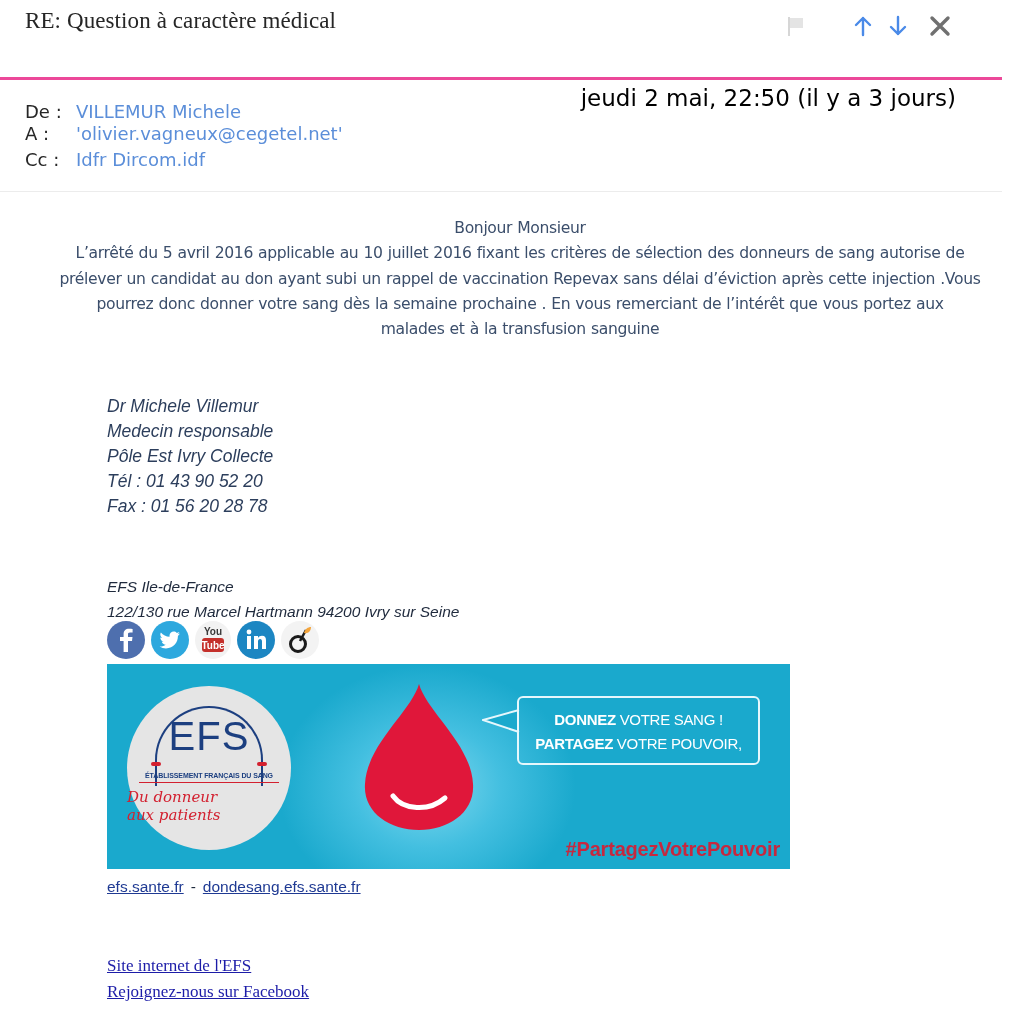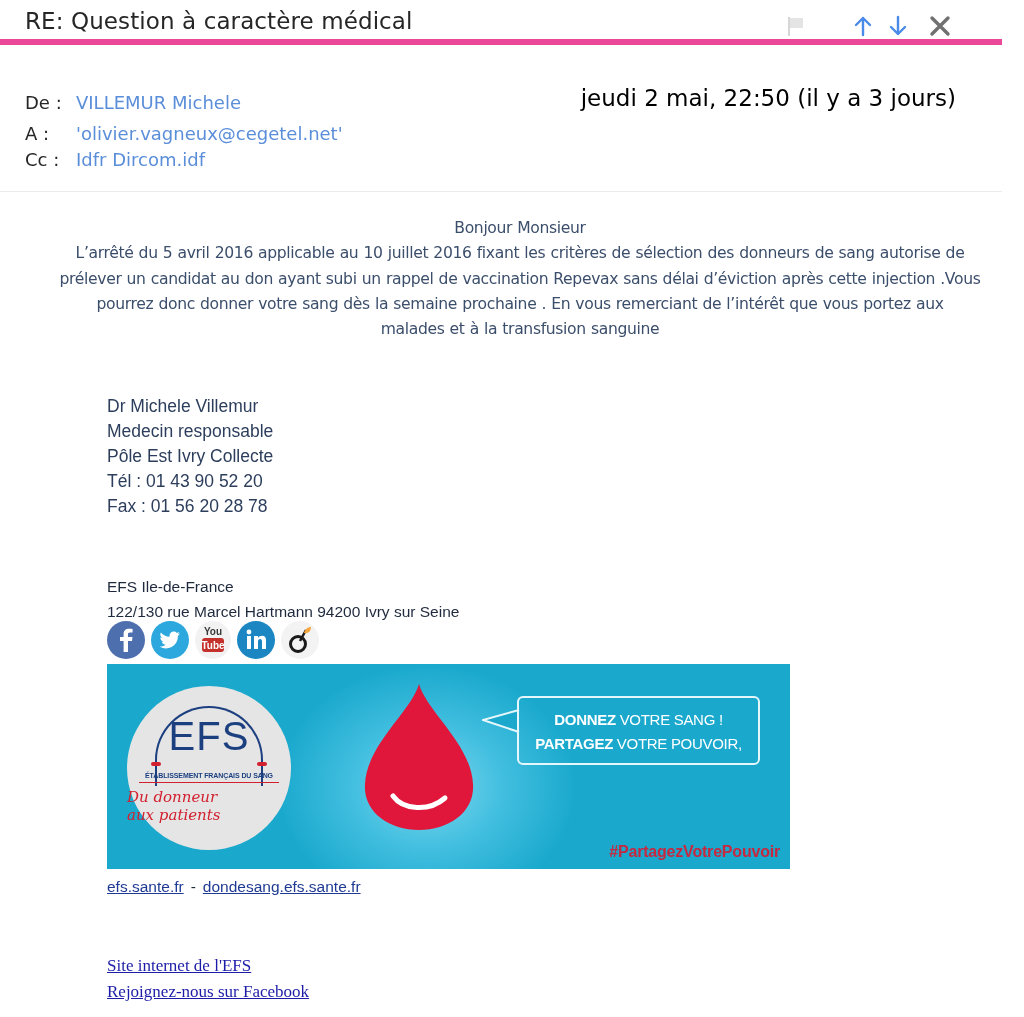--- a/index.html
+++ b/index.html
@@ -1,40 +1,40 @@
 <!DOCTYPE html>
 <html><head>
 <meta charset="utf-8">
 <style>
   * { box-sizing: border-box; margin: 0; padding: 0; }
   html, body { width: 1024px; height: 1017px; background: #ffffff; overflow: hidden; }
   body { font-family: "DejaVu Sans", sans-serif; color: #262626; position: relative; }
 
-  .header { position: absolute; left: 0; top: 0; width: 1002px; height: 45px; border-bottom: 6px solid #ec4899; }
+  .header { position: absolute; left: 0; top: 0; width: 1002px; height: 80px; border-bottom: 3px solid #ec4899; font-family: Liberation Serif, serif; }
   .subject { position: absolute; left: 25px; top: 8px; font-size: 23px; color: #262626; letter-spacing: 0.1px; font-weight: normal; }
   .toolbar { position: absolute; top: 10px; right: 0; height: 32px; width: 250px; }
   .tb-btn { position: absolute; top: 0; width: 28px; height: 32px; display: flex; align-items: center; justify-content: center; cursor: pointer; }
   .tb-flag { left: 30px; }
   .tb-up { left: 97px; }
   .tb-down { left: 132px; }
   .tb-close { left: 174px; }
 
   .meta { position: absolute; left: 0; top: 63px; width: 1002px; height: 129px; border-bottom: 1px solid #ececec; }
   .meta-row { position: absolute; left: 25px; font-size: 18px; display: flex; }
   .meta-label { width: 51px; color: #262626; }
   .meta-value { color: #5b8ed9; cursor: pointer; }
-  .row-from { top: 29px; justify-content: center; }
+  .row-from { top: 38px; justify-content: center; }
   .row-to { top: 60px; }
   .row-cc { top: 86px; }
   .date { position: absolute; right: 46px; top: 22px; font-size: 23px; color: #000000; }
 
   .body-text { position: absolute; left: 25px; top: 216px; width: 990px; font-family: "DejaVu Sans", sans-serif; font-size: 15.6px; line-height: 25.3px; color: #3b4e6b; letter-spacing: -0.35px; word-spacing: 0.5px; text-align: center; }
   .body-text p { white-space: nowrap; }
 
-  .sig { position: absolute; left: 107px; font-family: "Liberation Sans", sans-serif; color: #2c3e5c; }
+  .sig { position: absolute; left: 107px; font-family: "Liberation Sans", sans-serif; color: #2c3e5c; font-style: italic; }
   .sig-block { top: 394px; font-size: 17.5px; line-height: 25px; }
   .org-block { top: 574px; font-size: 15.5px; line-height: 25px; color: #1f2a3d; }
 
   .social { position: absolute; left: 107px; top: 621px; height: 38px; display: flex; gap: 6px; }
   .soc { width: 38px; height: 38px; border-radius: 50%; display: flex; align-items: center; justify-content: center; cursor: pointer; }
   .soc-fb { background: #4e6fae; }
   .soc-tw { background: #2da8de; }
   .soc-yt { background: #f2f2f2; width: 36px; }
   .soc-in { background: #1c86c2; }
   .soc-vi { background: #f3f3f3; }
@@ -50,21 +50,21 @@
   .logo-sub { position: absolute; left: 0; top: 86px; width: 164px; text-align: center; font-family: "Liberation Sans", sans-serif; font-weight: bold; font-size: 7px; color: #1c3f80; letter-spacing: -0.1px; }
   .logo-line { position: absolute; left: 12px; top: 96px; width: 140px; height: 1px; background: #d3202f; }
   .logo-script { position: absolute; left: 0; top: 102px; width: 164px; text-align: left; font-family: "DejaVu Serif", serif; font-style: italic; font-size: 15px; line-height: 18px; color: #d3202f; }
 
   .drop { position: absolute; left: 252px; top: 18px; width: 120px; height: 150px; }
 
   .bubble { position: absolute; left: 410px; top: 32px; width: 243px; height: 69px; border: 2px solid #e6f7fc; border-radius: 6px; }
   .bubble-tail { position: absolute; left: 375px; top: 44px; }
   .bubble-text { position: absolute; left: 0; top: 10px; width: 239px; text-align: center; font-family: "Liberation Sans", sans-serif; font-size: 15px; line-height: 24px; color: #ffffff; letter-spacing: -0.3px; }
   .bubble-text b { font-weight: bold; }
-  .hashtag { position: absolute; right: 10px; bottom: 8px; font-family: "Liberation Sans", sans-serif; font-weight: bold; font-size: 16px; color: #c6283f; letter-spacing: -0.2px; }
+  .hashtag { position: absolute; right: 10px; bottom: 8px; font-family: "Liberation Sans", sans-serif; font-weight: bold; font-size: 20px; color: #c6283f; letter-spacing: -0.2px; }
 
   .links1 { position: absolute; left: 107px; top: 878px; font-family: "Liberation Sans", sans-serif; font-size: 15.5px; color: #1f2a3d; }
   .links1 a, .links2 a { color: #1c1ca8; text-decoration: underline; cursor: pointer; }
   .links1 a { color: #1f3a93; }
   .sep { margin: 0 7px; }
   .links2 { position: absolute; left: 107px; top: 953px; font-family: "Liberation Serif", serif; font-size: 17px; line-height: 26px; }
 </style>
 </head>
 <body>
 

